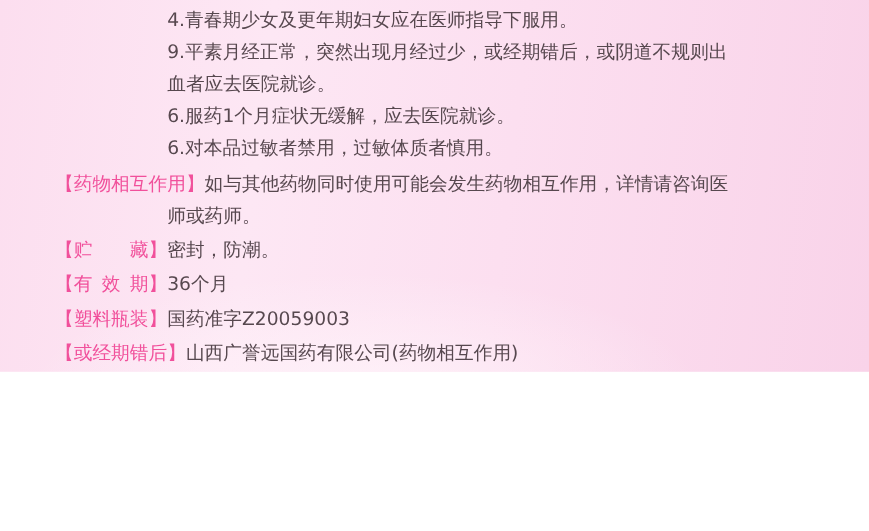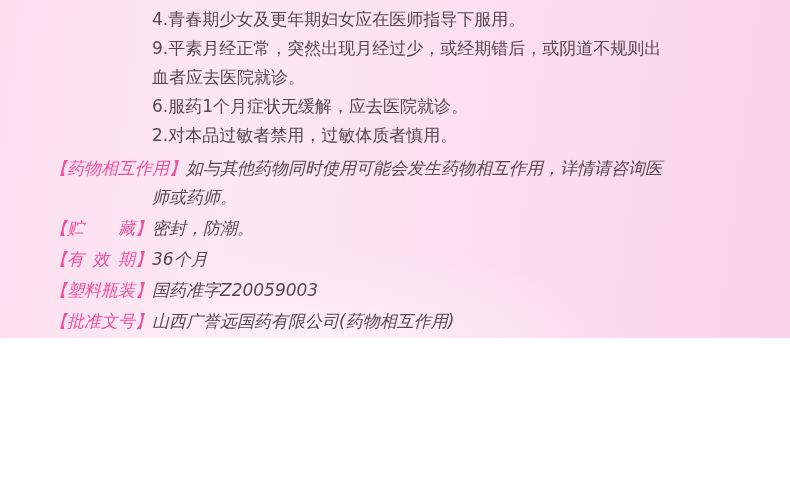--- a/index.html
+++ b/index.html
@@ -29,21 +29,20 @@
     margin-left: 102px;   
     width: 522px;
   }
   .precaution-item { white-space: normal; }
   .specs { margin-top: 4px; }
   .spec-row {
     width: 622px;
     padding-left: 102px;  
     text-indent: -102px;  
     margin-top: 2px;
-    font-style: italic;
   }
   .spec-row:first-child { margin-top: 0; }
   .spec-label {
     color: #f1509b;
     white-space: nowrap;
   }
   .spec-label-inner {
     display: inline-block;
     min-width: 68px;
     text-align: justify;
@@ -83,21 +82,21 @@
 </head>
 <body>
 
 <div class="page">
   <div class="content">
 
     <div class="precautions">
       <div class="precaution-item">4.青春期少女及更年期妇女应在医师指导下服用。</div>
       <div class="precaution-item">9.平素月经正常，突然出现月经过少，或经期错后，或阴道不规则出血者应去医院就诊。</div>
       <div class="precaution-item">6.服药1个月症状无缓解，应去医院就诊。</div>
-      <div class="precaution-item">2.对本品过敏者禁用，过敏体质者慎用。</div>
+      <div class="precaution-item">6.对本品过敏者禁用，过敏体质者慎用。</div>
     </div>
 
     <div class="specs">
 
       <div class="spec-row">
         <span class="spec-label"><span>【</span><span class="spec-label-inner">药物相互作用</span><span>】</span></span><span class="spec-value">如与其他药物同时使用可能会发生药物相互作用，详情请咨询医师或药师。</span>
       </div>
 
       <div class="spec-row">
         <span class="spec-label"><span>【</span><span class="spec-label-inner">贮藏</span><span>】</span></span><span class="spec-value">密封，防潮。</span>
@@ -106,21 +105,21 @@
 
       <div class="spec-row">
         <span class="spec-label"><span>【</span><span class="spec-label-inner">有效期</span><span>】</span></span><span class="spec-value">36个月</span>
       </div>
 
       <div class="spec-row">
         <span class="spec-label"><span>【</span><span class="spec-label-inner">塑料瓶装</span><span>】</span></span><span class="spec-value">国药准字Z20059003</span>
       </div>
 
       <div class="spec-row">
-        <span class="spec-label"><span>【</span><span class="spec-label-inner">批准文号</span><span>】</span></span><span class="spec-value">山西广誉远国药有限公司(药物相互作用)</span>
+        <span class="spec-label"><span>【</span><span class="spec-label-inner">或经期错后</span><span>】</span></span><span class="spec-value">山西广誉远国药有限公司(药物相互作用)</span>
       </div>
 
     </div>
   </div>
 
   <div class="petal"></div>
   <div class="petal-core"></div>
 </div>
 
 </body></html>

